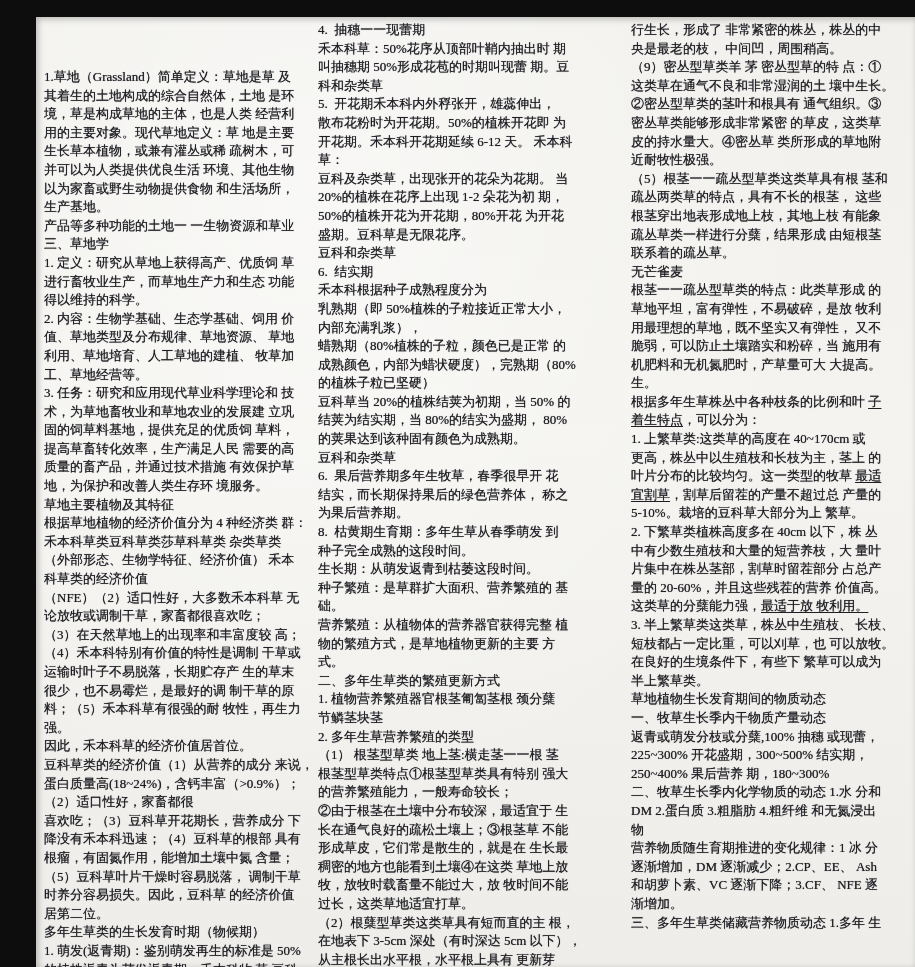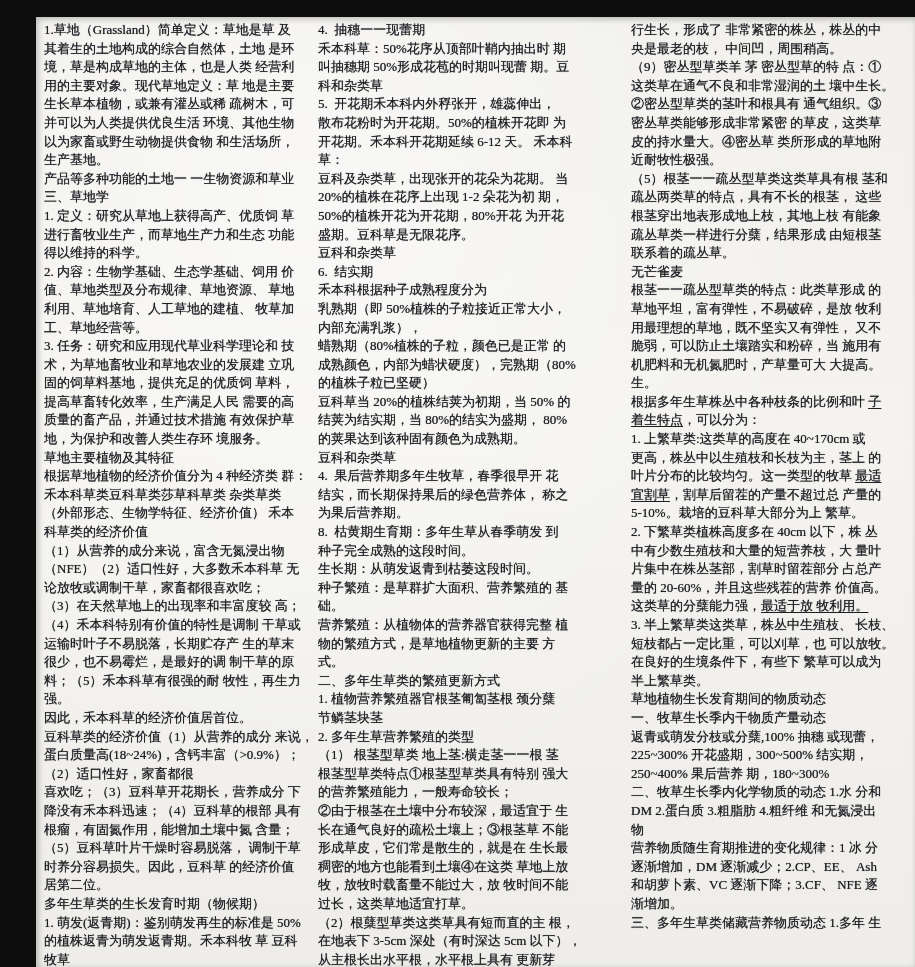--- a/index.html
+++ b/index.html
@@ -28,21 +28,21 @@
     overflow: hidden;
     box-shadow: inset 2px 2px 6px rgba(0,0,0,0.25);
   }
   .col {
     position: absolute;
     top: 4px;
     bottom: 0;
     overflow: hidden;
     color: var(--text-color, #1f1f23);
   }
-  .col-1 { left: 8px;   width: 276px; }
+  .col-1 { left: 8px;   width: 276px; margin-top: 47px; }
   .col-2 { left: 282px; width: 296px; }
   .col-3 { left: 595px; width: 302px; }
   .line {
     font-size: 13px;
     line-height: 18.6px;
     white-space: pre;
     letter-spacing: 0px;
     text-shadow: 0 0 0.7px rgba(40,40,50,0.85);
   }
   .u { text-decoration: underline; text-underline-offset: 2px; }
@@ -74,21 +74,20 @@
         <div class="line">术，为草地畜牧业和草地农业的发展建 立巩</div>
         <div class="line">固的饲草料基地，提供充足的优质饲 草料，</div>
         <div class="line">提高草畜转化效率，生产满足人民 需要的高</div>
         <div class="line">质量的畜产品，并通过技术措施 有效保护草</div>
         <div class="line">地，为保护和改善人类生存环 境服务。</div>
         <div class="line">草地主要植物及其特征</div>
         <div class="line">根据草地植物的经济价值分为 4 种经济类 群：</div>
         <div class="line">禾本科草类豆科草类莎草科草类 杂类草类</div>
         <div class="line">（外部形态、生物学特征、经济价值） 禾本</div>
         <div class="line">科草类的经济价值</div>
-        <div class="line">（1）从营养的成分来说，富含无氮浸出物</div>
         <div class="line">（NFE）（2）适口性好，大多数禾本科草 无</div>
         <div class="line">论放牧或调制干草，家畜都很喜欢吃；</div>
         <div class="line">（3）在天然草地上的出现率和丰富度较 高；</div>
         <div class="line">（4）禾本科特别有价值的特性是调制 干草或</div>
         <div class="line">运输时叶子不易脱落，长期贮存产 生的草末</div>
         <div class="line">很少，也不易霉烂，是最好的调 制干草的原</div>
         <div class="line">料；（5）禾本科草有很强的耐 牧性，再生力</div>
         <div class="line">强。</div>
         <div class="line">因此，禾本科草的经济价值居首位。</div>
         <div class="line">豆科草类的经济价值（1）从营养的成分 来说，</div>
@@ -123,21 +122,21 @@
         <div class="line">禾本科根据种子成熟程度分为</div>
         <div class="line">乳熟期（即 50%植株的子粒接近正常大小，</div>
         <div class="line">内部充满乳浆），</div>
         <div class="line">蜡熟期（80%植株的子粒，颜色已是正常 的</div>
         <div class="line">成熟颜色，内部为蜡状硬度），完熟期（80%</div>
         <div class="line">的植株子粒已坚硬）</div>
         <div class="line">豆科草当 20%的植株结荚为初期，当 50% 的</div>
         <div class="line">结荚为结实期，当 80%的结实为盛期， 80%</div>
         <div class="line">的荚果达到该种固有颜色为成熟期。</div>
         <div class="line">豆科和杂类草</div>
-        <div class="line">4.  果后营养期多年生牧草，春季很早开 花</div>
+        <div class="line">6.  果后营养期多年生牧草，春季很早开 花</div>
         <div class="line">结实，而长期保持果后的绿色营养体， 称之</div>
         <div class="line">为果后营养期。</div>
         <div class="line">8.  枯黄期生育期：多年生草从春季萌发 到</div>
         <div class="line">种子完全成熟的这段时间。</div>
         <div class="line">生长期：从萌发返青到枯萎这段时间。</div>
         <div class="line">种子繁殖：是草群扩大面积、营养繁殖的 基</div>
         <div class="line">础。</div>
         <div class="line">营养繁殖：从植物体的营养器官获得完整 植</div>
         <div class="line">物的繁殖方式，是草地植物更新的主要 方</div>
         <div class="line">式。</div>

